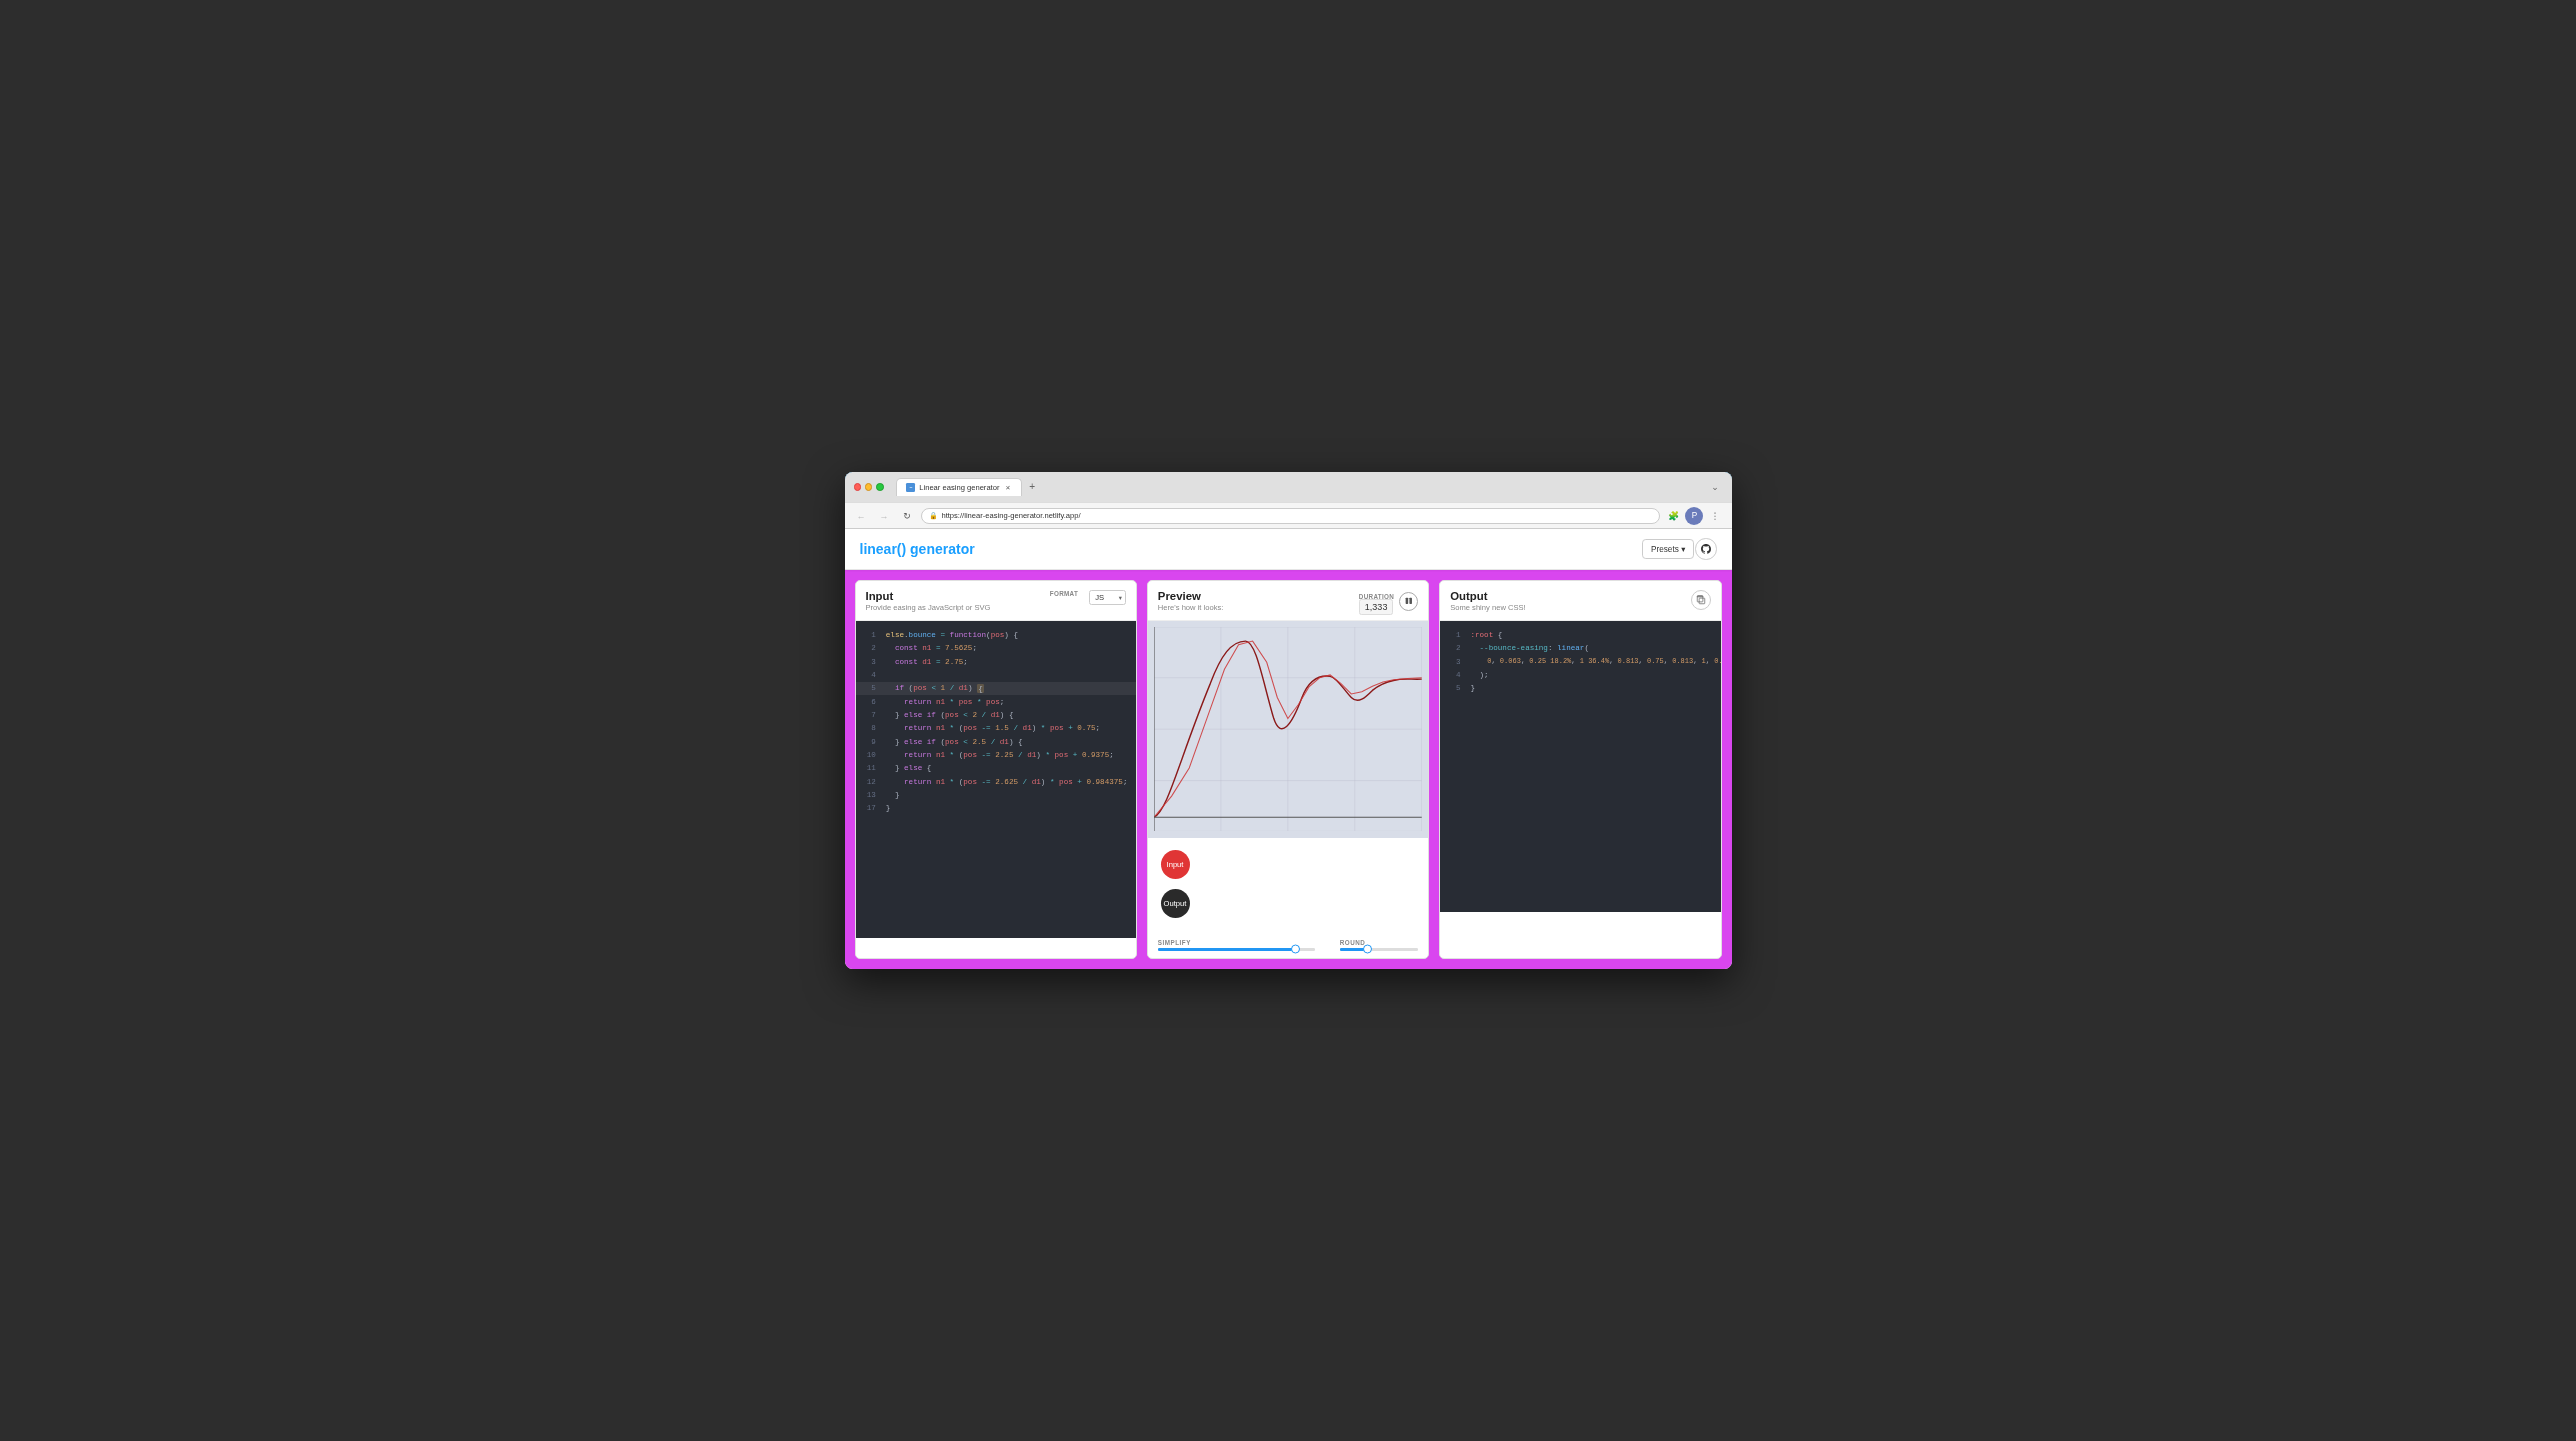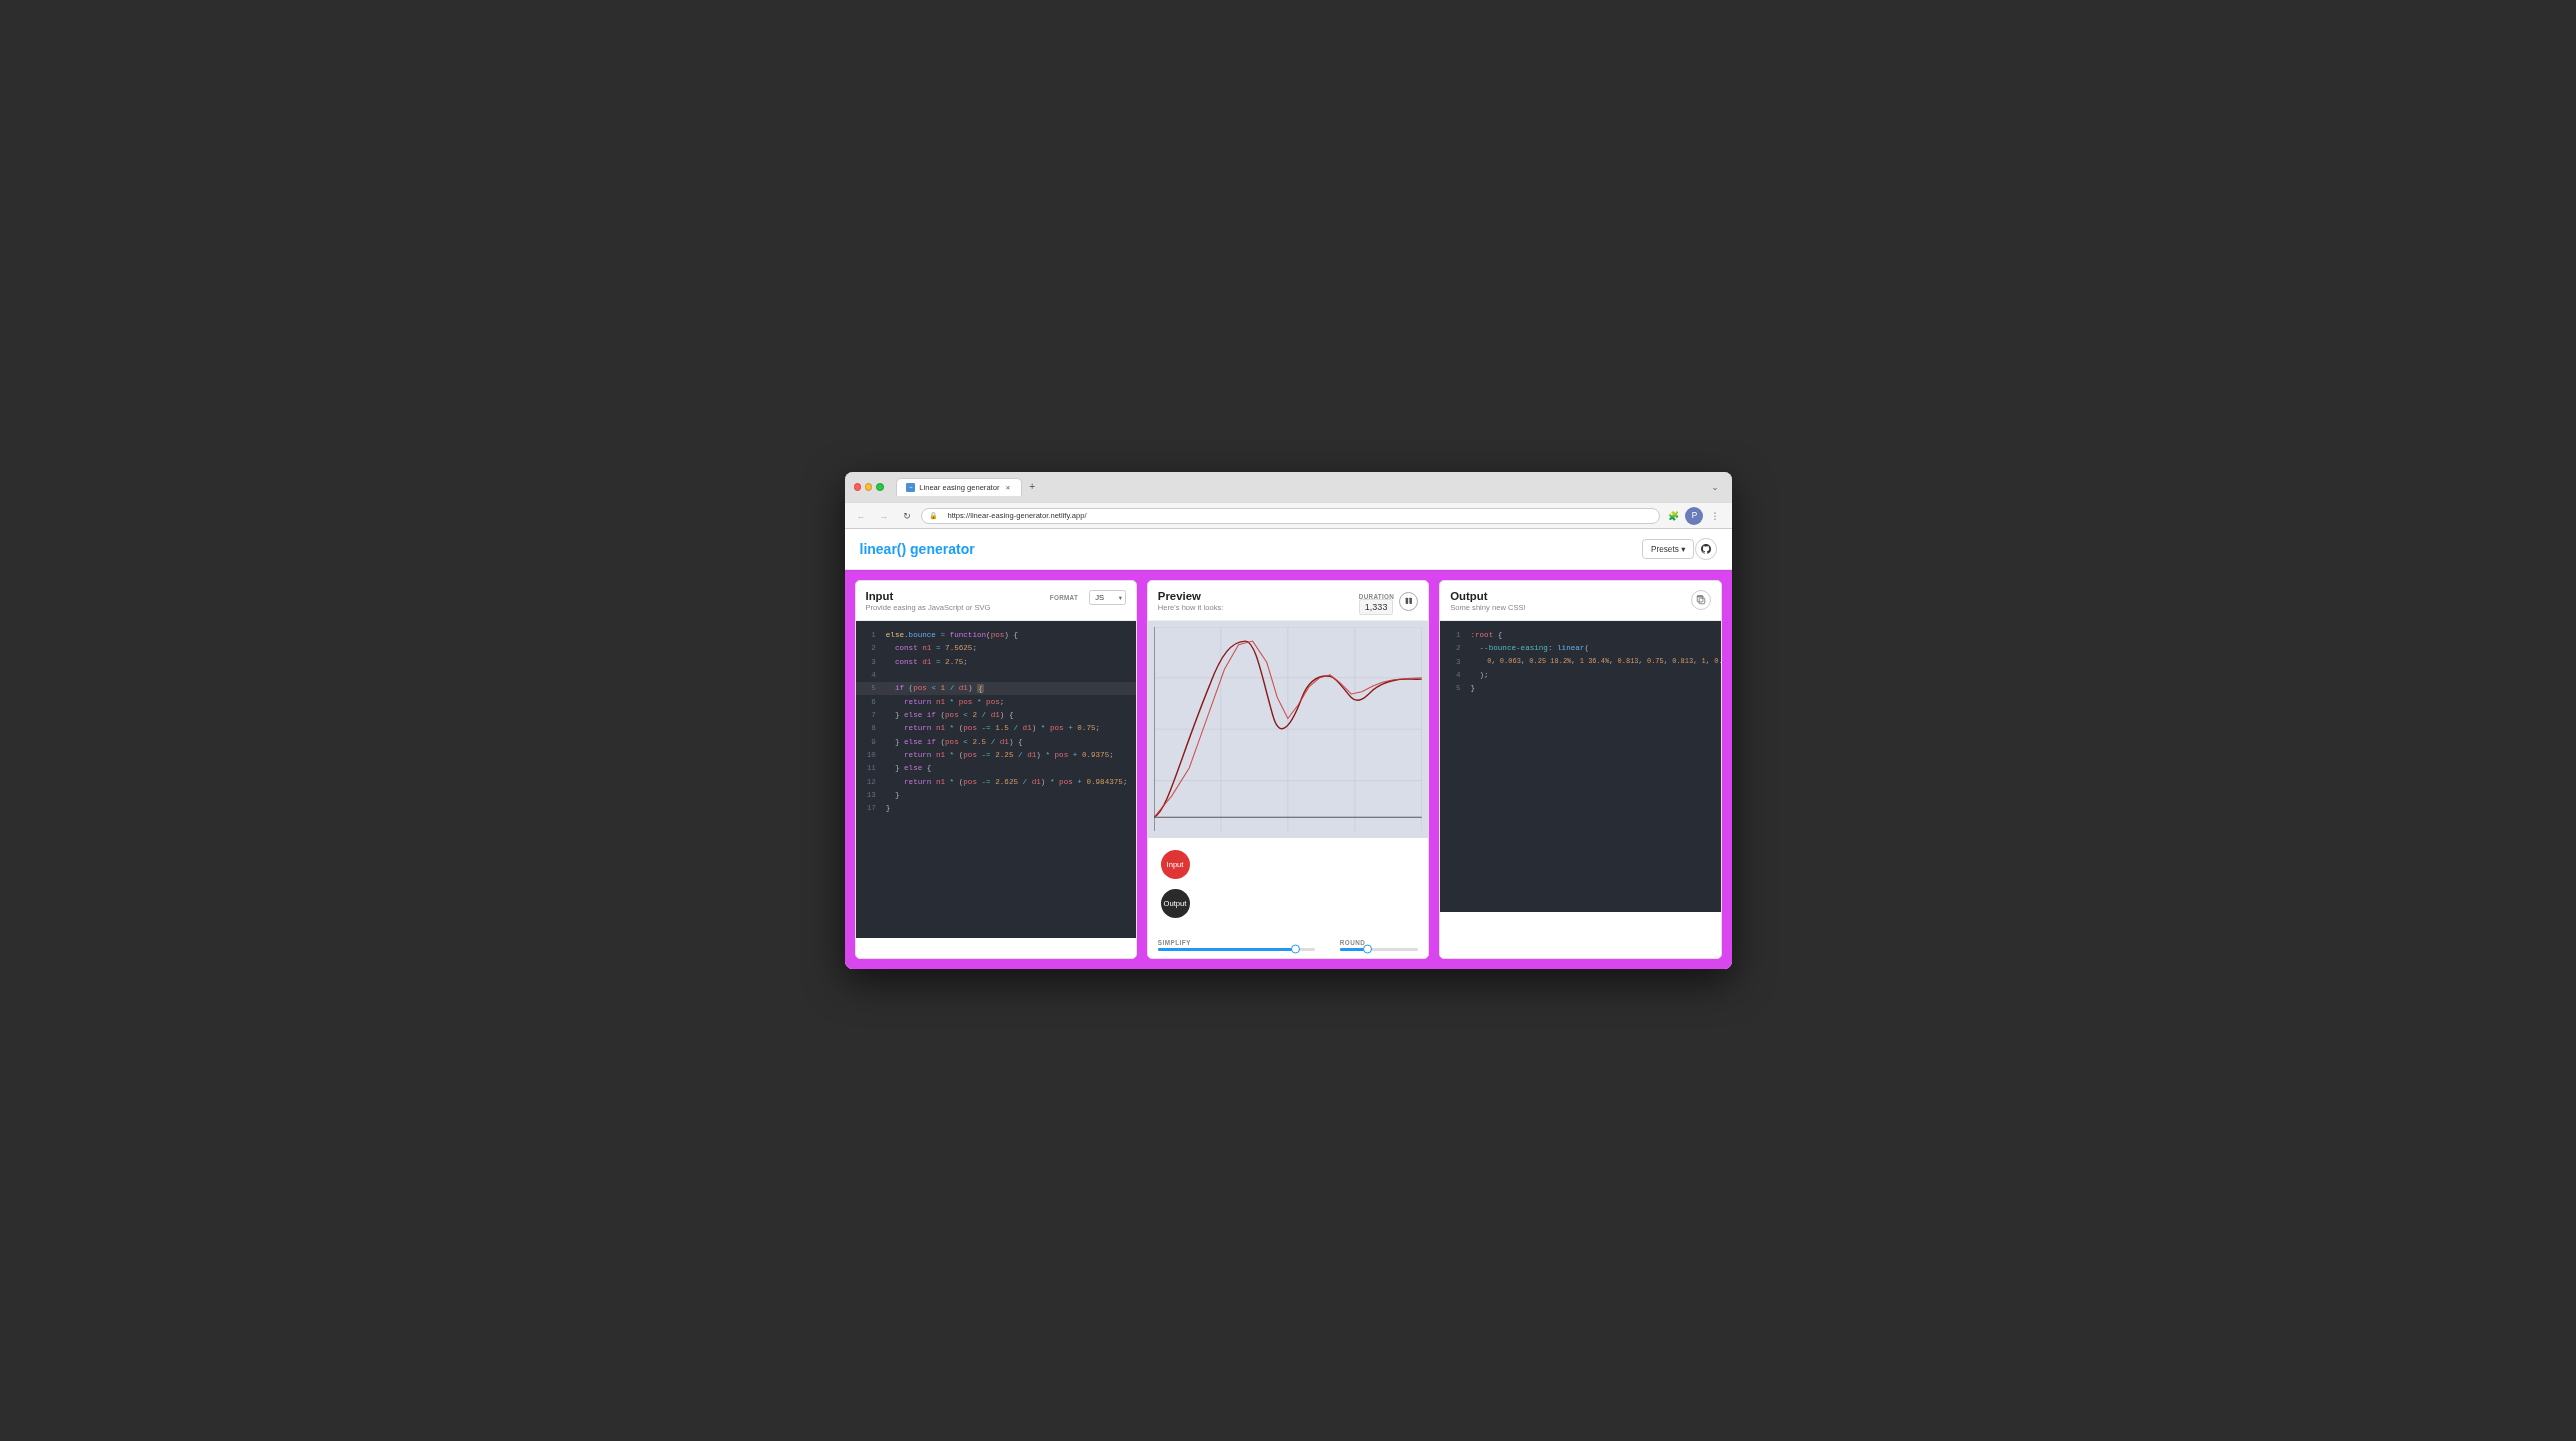--- a/index.html
+++ b/index.html
@@ -132,21 +132,21 @@
     .address-bar {
       flex: 1;
       background: #fff;
       border: 0.6px solid #ccc;
       border-radius: 12.7px;
       padding: 2.5px 7.6px;
       font-size: 7.6px;
       color: #333;
       display: flex;
       align-items: center;
-      gap: 9px;
+      gap: 3px;
     }
 
     .address-lock {
       color: #666;
       font-size: 7px;
     }
 
     .nav-actions {
       display: flex;
       gap: 2.5px;
@@ -249,21 +249,21 @@
     }
 
     .panel-subtitle {
       font-size: 7.6px;
       color: #888;
       margin-top: 1.3px;
     }
 
     .panel-meta {
       display: flex;
-      align-items: center;
+      align-items: flex-start;
       gap: 11px;
     }
 
     .format-label {
       font-size: 6.3px;
       font-weight: 600;
       color: #888;
       letter-spacing: 0.05em;
     }
 

